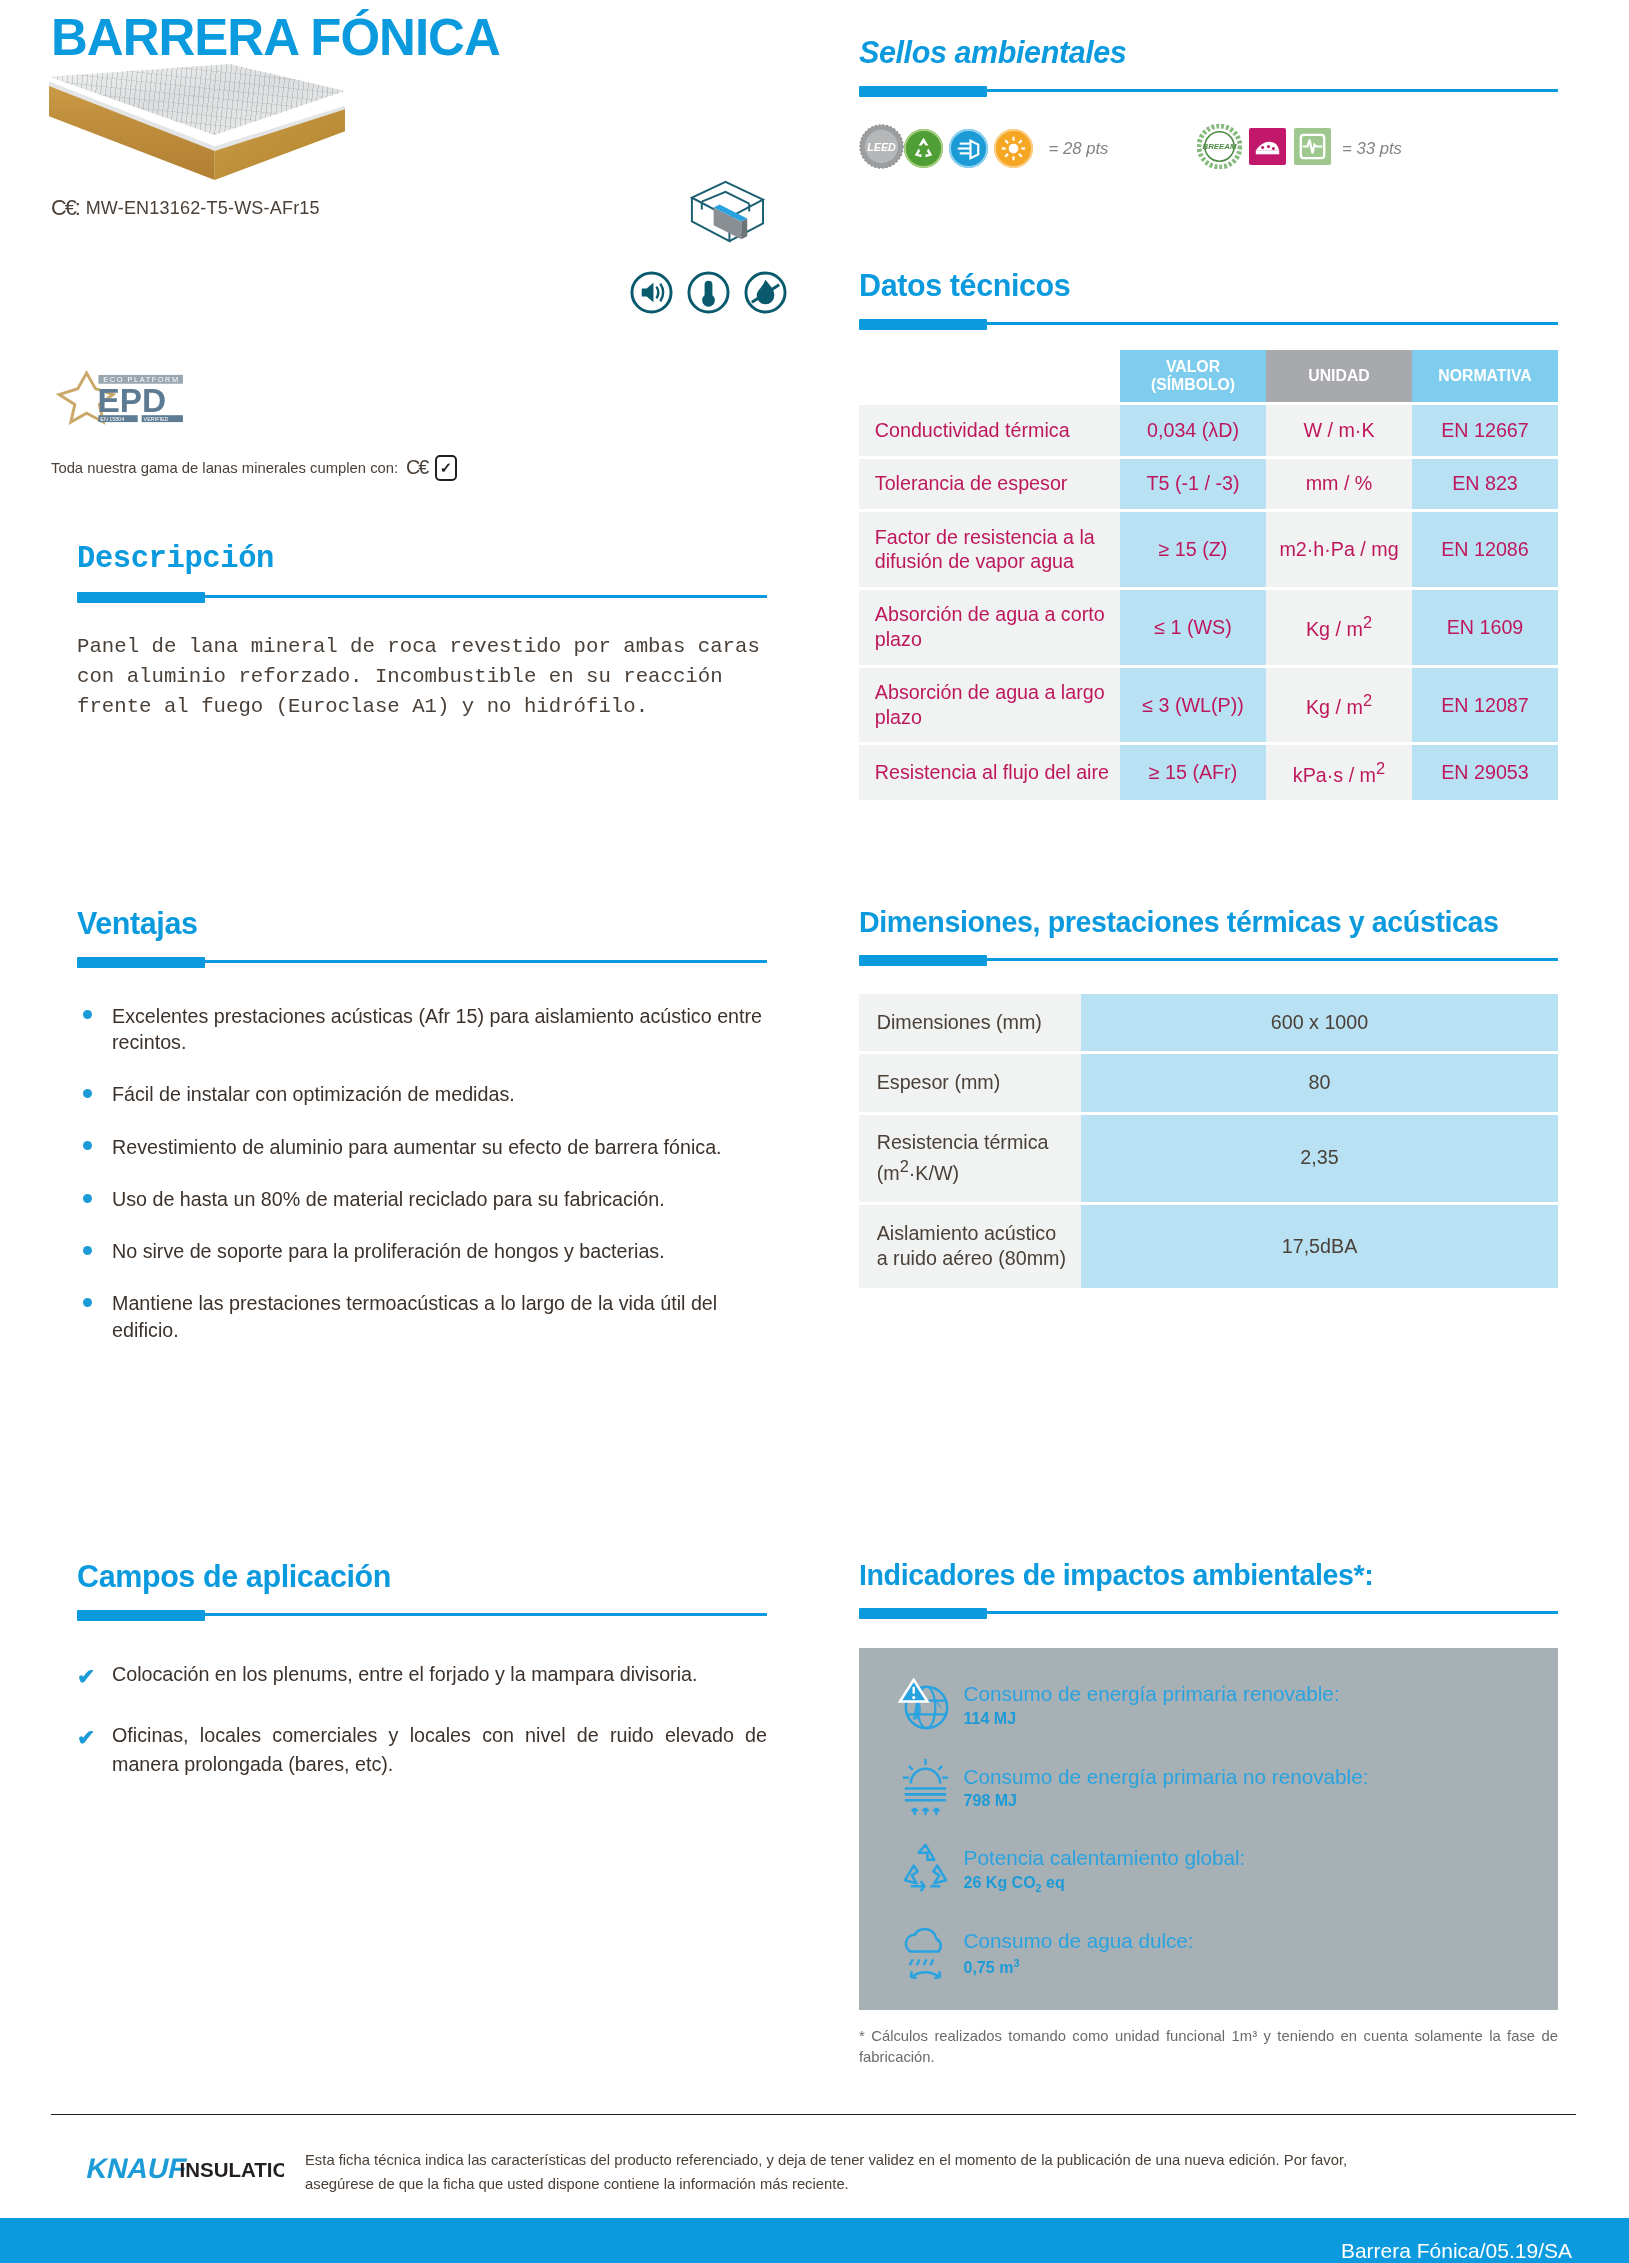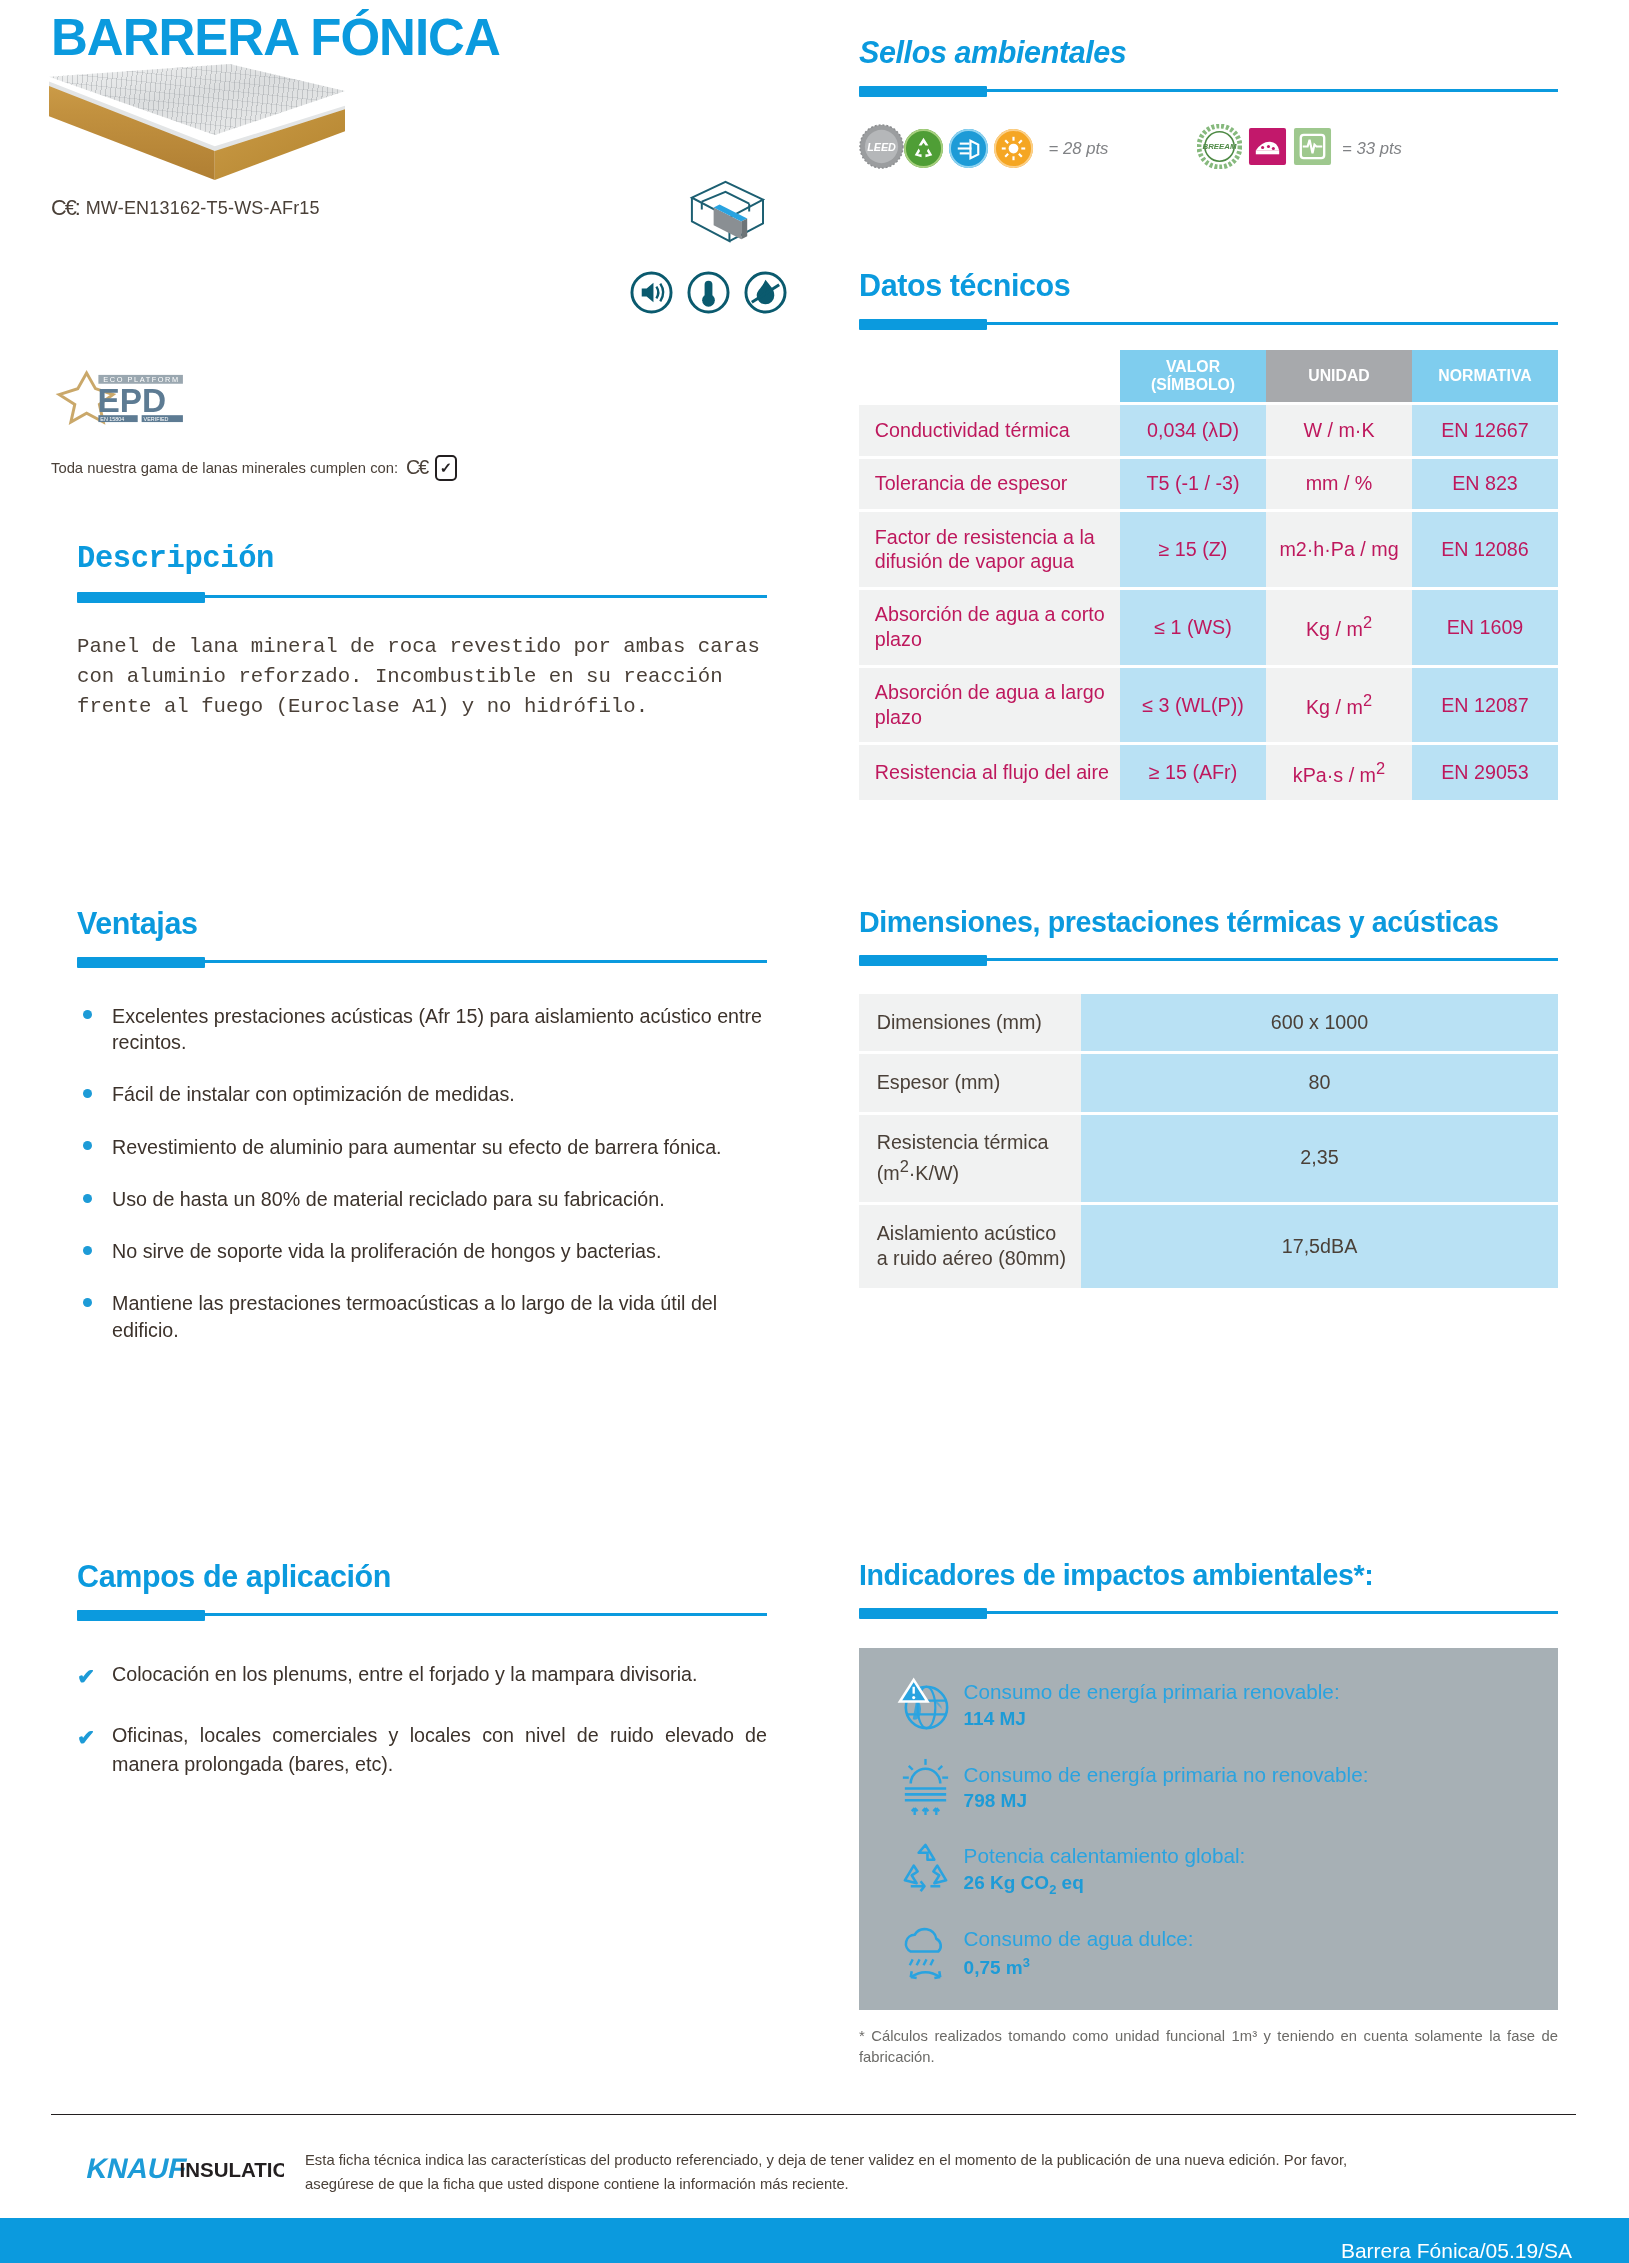--- a/index.html
+++ b/index.html
@@ -145,21 +145,21 @@
   .badge { width: 39px; height: 39px; border-radius: 50%; display:inline-block; margin-right: 5.9px; }
 
   
   .impact-panel {
     margin-top: 29.6px; background: #a7b0b5; padding: 25.6px 29.6px 23.6px 27.6px;
   }
   .impact-item { display: flex; align-items: center; margin-bottom: 21.7px; }
   .impact-item:last-child { margin-bottom: 3.9px; }
   .impact-ico { width: 77px; flex: 0 0 77px; display:flex; align-items:center; justify-content:center; }
   .impact-label { color: #29a3e0; font-size: 20.7px; line-height: 1.25; }
-  .impact-value { color: #1d9bd7; font-size: 19px; font-weight: bold; margin-top: 3px; }
+  .impact-value { color: #1d9bd7; font-size: 16px; font-weight: bold; margin-top: 3px; }
   .impact-value sub, .impact-value sup { font-size: .68em; }
   .impact-note {
     margin-top: 15.8px; font-size: 14.8px; color: #6b6a67; line-height: 1.4; text-align: justify;
   }
 
   
   .footer-rule { position: absolute; left: 51px; top: 2114px; width: 1525px; height: 1px; background: #231f20; }
   .knauf-logo { position: absolute; left: 77px; top: 2147px; width: 207px; height: 41px; }
   .footer-text {
     position: absolute; left: 305px; top: 2149px; width: 1044px;
@@ -405,21 +405,21 @@
   </div>
 
   <div class="block col-left" style="top:906px;">
     <div class="sec-title">Ventajas</div>
     <div class="sec-rule"></div>
     <ul class="bullets" id="ventajas-list">
         <li>Excelentes prestaciones acústicas (Afr 15) para aislamiento acústico entre recintos.</li>
         <li>Fácil de instalar  con optimización de medidas.</li>
         <li>Revestimiento de aluminio para aumentar su efecto de barrera fónica.</li>
         <li>Uso de hasta un 80% de material reciclado para su fabricación.</li>
-        <li>No sirve de soporte vida la proliferación de hongos y bacterias.</li>
+        <li>No sirve de soporte para la proliferación de hongos y bacterias.</li>
         <li>Mantiene las prestaciones termoacústicas a lo largo de la vida útil del edificio.</li>
       </ul>
   </div>
 
   <div class="block col-right" style="top:906px;">
     <div class="sec-title small">Dimensiones, prestaciones térmicas y acústicas</div>
     <div class="sec-rule"></div>
     <table class="dim-table">
       <tbody id="dim-body">
           <tr>

